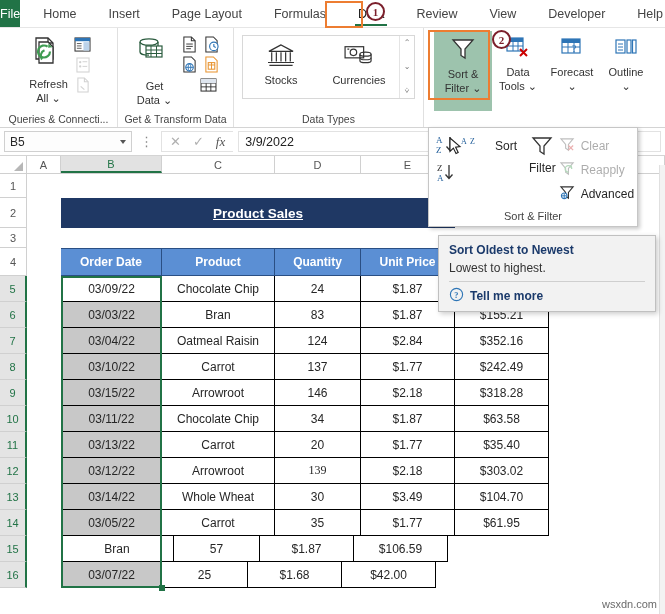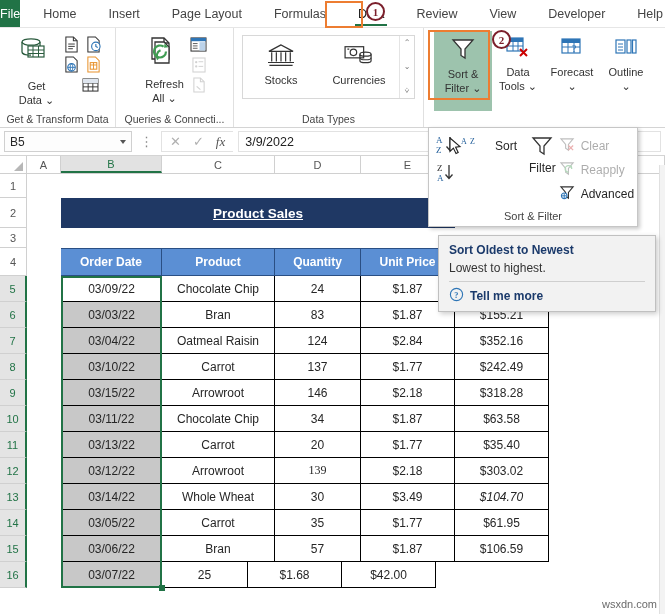--- a/index.html
+++ b/index.html
@@ -333,83 +333,20 @@
   </div>
   <div class="tab-icon-btn">
     <svg width="13" height="13" viewBox="0 0 16 16">
         <path d="M3 13V5l5-3 5 3v8" fill="none" stroke="#217346" stroke-width="1.3"></path>
         <path d="M8 9V3M5.5 5.5L8 3l2.5 2.5" fill="none" stroke="#217346" stroke-width="1.3"></path>
       </svg>
   </div>
 </div>
 
 <div class="ribbon">
-
-  <div class="rgroup" style="width:116px">
-    <div class="rgroup-body">
-      <div class="bigbtn">
-        <span>
-          <svg width="40" height="40" viewBox="0 0 40 40">
-            <ellipse cx="14" cy="7" rx="9" ry="3.2" fill="none" stroke="#2b5c3f" stroke-width="1.3"></ellipse>
-            <path d="M5 7v10" fill="none" stroke="#2b5c3f" stroke-width="1.3"></path>
-            <path d="M23 7v4" fill="none" stroke="#2b5c3f" stroke-width="1.3"></path>
-            <path d="M5 17c0 1.8 4 3.2 9 3.2" fill="none" stroke="#2b5c3f" stroke-width="1.3"></path>
-            <rect x="11" y="11" width="16" height="11" fill="none" stroke="#2b5c3f" stroke-width="1.2"></rect>
-            <path d="M11 15h16M11 18.5h16M16 11v11M21.5 11v11" stroke="#2b5c3f" stroke-width="1"></path>
-          </svg>
-        </span>
-        <span class="lbl">Get</span>
-        <span class="lbl"><span>Data</span> ⌄</span>
-      </div>
-      <div class="smallgrid">
-        <div class="smallrow">
-          <div class="smallicon">
-            <svg width="15" height="17" viewBox="0 0 16 18">
-                <path d="M2 1h8l4 4v12H2z" fill="#fff" stroke="#333" stroke-width="1.1"></path>
-                <path d="M10 1v4h4" fill="none" stroke="#333" stroke-width="1.1"></path>
-                <path d="M4.5 8.5h7M4.5 11h7M4.5 13.5h5" stroke="#333" stroke-width="1"></path>
-              </svg>
-          </div>
-          <div class="smallicon">
-            <svg width="15" height="17" viewBox="0 0 16 18">
-                <path d="M2 1h8l4 4v12H2z" fill="#fff" stroke="#333" stroke-width="1.1"></path>
-                <circle cx="10.5" cy="11" r="4.5" fill="#fff" stroke="#2e75b6" stroke-width="1.2"></circle>
-                <path d="M10.5 8.5V11l2 1.2" stroke="#2e75b6" stroke-width="1.2" fill="none"></path>
-              </svg>
-          </div>
-        </div>
-        <div class="smallrow">
-          <div class="smallicon">
-            <svg width="15" height="17" viewBox="0 0 16 18">
-                <path d="M2 1h8l4 4v12H2z" fill="#fff" stroke="#333" stroke-width="1.1"></path>
-                <circle cx="8" cy="12" r="4" fill="none" stroke="#2e75b6" stroke-width="1.2"></circle>
-                <path d="M4 12h8M8 8c2 2 2 6 0 8M8 8c-2 2-2 6 0 8" stroke="#2e75b6" stroke-width="1" fill="none"></path>
-              </svg>
-          </div>
-          <div class="smallicon">
-            <svg width="15" height="17" viewBox="0 0 16 18">
-                <path d="M2 1h8l4 4v12H2z" fill="#fff" stroke="#e8922c" stroke-width="1.1"></path>
-                <rect x="4.5" y="7" width="7" height="7" fill="none" stroke="#e8922c" stroke-width="1.1"></rect>
-                <path d="M4.5 9.5h7M8 7v7" stroke="#e8922c" stroke-width="1"></path>
-              </svg>
-          </div>
-        </div>
-        <div class="smallrow">
-          <div class="smallicon" style="margin-left:19px">
-            <svg width="17" height="14" viewBox="0 0 18 15">
-                <rect x="1" y="1" width="16" height="13" fill="#fff" stroke="#333" stroke-width="1.1"></rect>
-                <path d="M1 5.5h16M1 9.5h16M6.5 5.5V14M11.5 5.5V14" stroke="#333" stroke-width="1"></path>
-                <rect x="1" y="1" width="16" height="4.5" fill="#dfe6ef"></rect>
-              </svg>
-          </div>
-        </div>
-      </div>
-    </div>
-    <div class="rgroup-title">Get &amp; Transform Data</div>
-  </div>
 
   <div class="rgroup" style="width:118px">
     <div class="rgroup-body">
       <div class="bigbtn">
         <span>
           <svg width="38" height="38" viewBox="0 0 38 38">
             <path d="M6 3h12l5 5v16H6z" fill="#fff" stroke="#333" stroke-width="1.3"></path>
             <path d="M18 3v5h5" fill="none" stroke="#333" stroke-width="1.3"></path>
             <path d="M9 7h9l5 5v16H9z" fill="#fff" stroke="#333" stroke-width="1.3"></path>
             <path d="M20 16.5a6 6 0 1 1-2.4-4.8" fill="none" stroke="#3f9c52" stroke-width="2.2"></path>
@@ -446,20 +383,83 @@
             <svg width="14" height="16" viewBox="0 0 15 17">
                 <path d="M2 1h7l4 4v11H2z" fill="#fff" stroke="#888" stroke-width="1.1"></path>
                 <path d="M9 1v4h4" fill="none" stroke="#888" stroke-width="1.1"></path>
                 <path d="M5 10l4 3.5" stroke="#888" stroke-width="1.2"></path>
               </svg>
           </div>
         </div>
       </div>
     </div>
     <div class="rgroup-title">Queries &amp; Connecti...</div>
+  </div>
+
+  <div class="rgroup" style="width:116px">
+    <div class="rgroup-body">
+      <div class="bigbtn">
+        <span>
+          <svg width="40" height="40" viewBox="0 0 40 40">
+            <ellipse cx="14" cy="7" rx="9" ry="3.2" fill="none" stroke="#2b5c3f" stroke-width="1.3"></ellipse>
+            <path d="M5 7v10" fill="none" stroke="#2b5c3f" stroke-width="1.3"></path>
+            <path d="M23 7v4" fill="none" stroke="#2b5c3f" stroke-width="1.3"></path>
+            <path d="M5 17c0 1.8 4 3.2 9 3.2" fill="none" stroke="#2b5c3f" stroke-width="1.3"></path>
+            <rect x="11" y="11" width="16" height="11" fill="none" stroke="#2b5c3f" stroke-width="1.2"></rect>
+            <path d="M11 15h16M11 18.5h16M16 11v11M21.5 11v11" stroke="#2b5c3f" stroke-width="1"></path>
+          </svg>
+        </span>
+        <span class="lbl">Get</span>
+        <span class="lbl"><span>Data</span> ⌄</span>
+      </div>
+      <div class="smallgrid">
+        <div class="smallrow">
+          <div class="smallicon">
+            <svg width="15" height="17" viewBox="0 0 16 18">
+                <path d="M2 1h8l4 4v12H2z" fill="#fff" stroke="#333" stroke-width="1.1"></path>
+                <path d="M10 1v4h4" fill="none" stroke="#333" stroke-width="1.1"></path>
+                <path d="M4.5 8.5h7M4.5 11h7M4.5 13.5h5" stroke="#333" stroke-width="1"></path>
+              </svg>
+          </div>
+          <div class="smallicon">
+            <svg width="15" height="17" viewBox="0 0 16 18">
+                <path d="M2 1h8l4 4v12H2z" fill="#fff" stroke="#333" stroke-width="1.1"></path>
+                <circle cx="10.5" cy="11" r="4.5" fill="#fff" stroke="#2e75b6" stroke-width="1.2"></circle>
+                <path d="M10.5 8.5V11l2 1.2" stroke="#2e75b6" stroke-width="1.2" fill="none"></path>
+              </svg>
+          </div>
+        </div>
+        <div class="smallrow">
+          <div class="smallicon">
+            <svg width="15" height="17" viewBox="0 0 16 18">
+                <path d="M2 1h8l4 4v12H2z" fill="#fff" stroke="#333" stroke-width="1.1"></path>
+                <circle cx="8" cy="12" r="4" fill="none" stroke="#2e75b6" stroke-width="1.2"></circle>
+                <path d="M4 12h8M8 8c2 2 2 6 0 8M8 8c-2 2-2 6 0 8" stroke="#2e75b6" stroke-width="1" fill="none"></path>
+              </svg>
+          </div>
+          <div class="smallicon">
+            <svg width="15" height="17" viewBox="0 0 16 18">
+                <path d="M2 1h8l4 4v12H2z" fill="#fff" stroke="#e8922c" stroke-width="1.1"></path>
+                <rect x="4.5" y="7" width="7" height="7" fill="none" stroke="#e8922c" stroke-width="1.1"></rect>
+                <path d="M4.5 9.5h7M8 7v7" stroke="#e8922c" stroke-width="1"></path>
+              </svg>
+          </div>
+        </div>
+        <div class="smallrow">
+          <div class="smallicon" style="margin-left:19px">
+            <svg width="17" height="14" viewBox="0 0 18 15">
+                <rect x="1" y="1" width="16" height="13" fill="#fff" stroke="#333" stroke-width="1.1"></rect>
+                <path d="M1 5.5h16M1 9.5h16M6.5 5.5V14M11.5 5.5V14" stroke="#333" stroke-width="1"></path>
+                <rect x="1" y="1" width="16" height="4.5" fill="#dfe6ef"></rect>
+              </svg>
+          </div>
+        </div>
+      </div>
+    </div>
+    <div class="rgroup-title">Get &amp; Transform Data</div>
   </div>
 
   <div class="rgroup" style="width:190px">
     <div class="rgroup-body">
       <div class="datatypes-box">
         <div class="bigbtn" style="min-width:76px;padding-top:7px">
           <span>
             <svg width="30" height="26" viewBox="0 0 32 28">
               <path d="M16 2L3 9h26z" fill="none" stroke="#333" stroke-width="1.3"></path>
               <path d="M6 10v10M11 10v10M16 10v10M21 10v10M26 10v10" stroke="#333" stroke-width="1.3"></path>
@@ -702,35 +702,34 @@
             <div class="gc dcell" style="width: 94px;">$2.18</div>
             <div class="gc dcell" style="width: 94px;">$303.02</div>
             <div class="gc" style="flex: 1 1 0%; border: none;"></div>
           </div>
           <div class="grow">
             <div class="gc" style="width: 34px; border-right: none; border-bottom: none;"></div>
             <div class="gc dcell first selrange" style="width: 101px;">03/14/22</div>
             <div class="gc dcell" style="width: 113px;">Whole Wheat</div>
             <div class="gc dcell" style="width: 86px;">30</div>
             <div class="gc dcell" style="width: 94px;">$3.49</div>
-            <div class="gc dcell" style="width: 94px; font-style: italic;">$104.70</div>
+            <div class="gc dcell" style="width: 94px;">$104.70</div>
             <div class="gc" style="flex: 1 1 0%; border: none;"></div>
           </div>
           <div class="grow">
             <div class="gc" style="width: 34px; border-right: none; border-bottom: none;"></div>
             <div class="gc dcell first selrange" style="width: 101px;">03/05/22</div>
             <div class="gc dcell" style="width: 113px;">Carrot</div>
             <div class="gc dcell" style="width: 86px;">35</div>
             <div class="gc dcell" style="width: 94px;">$1.77</div>
             <div class="gc dcell" style="width: 94px; text-align: center;">$61.95</div>
             <div class="gc" style="flex: 1 1 0%; border: none;"></div>
           </div>
           <div class="grow">
             <div class="gc" style="width: 34px; border-right: none; border-bottom: none;"></div>
-            <div class="gc dcell first selrange" style="width: 101px;">03/06/22</div>
             <div class="gc dcell" style="width: 113px;">Bran</div>
             <div class="gc dcell" style="width: 86px;">57</div>
             <div class="gc dcell" style="width: 94px;">$1.87</div>
             <div class="gc dcell" style="width: 94px;">$106.59</div>
             <div class="gc" style="flex: 1 1 0%; border: none;"></div>
           </div>
           <div class="grow">
             <div class="gc" style="width: 34px; border-right: none; border-bottom: none;"></div>
             <div class="gc dcell first selrange" style="width: 101px;">03/07/22</div>
             <div class="gc dcell" style="width: 86px;">25</div>

